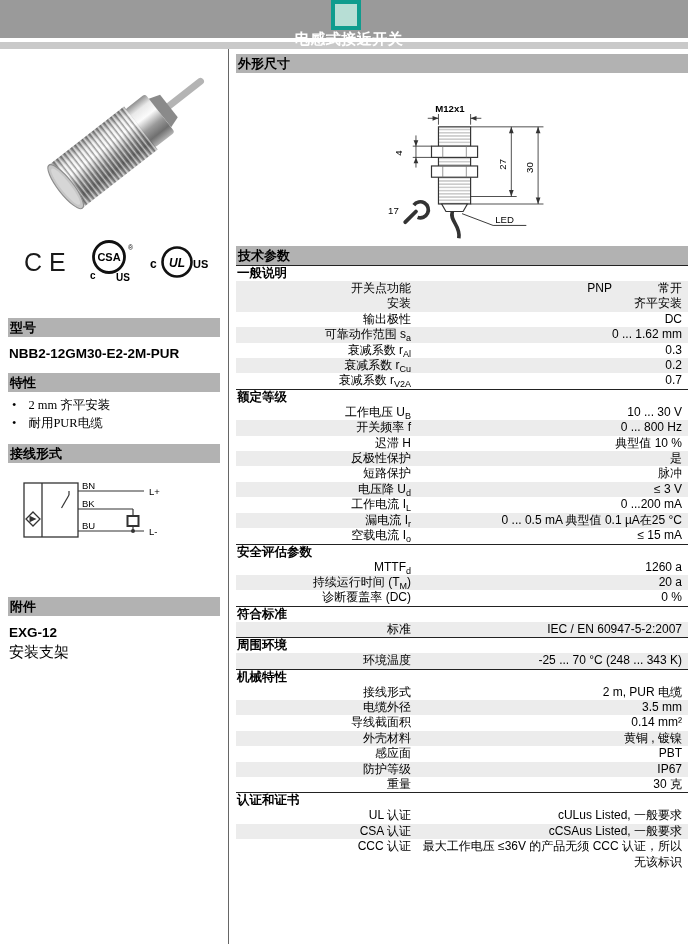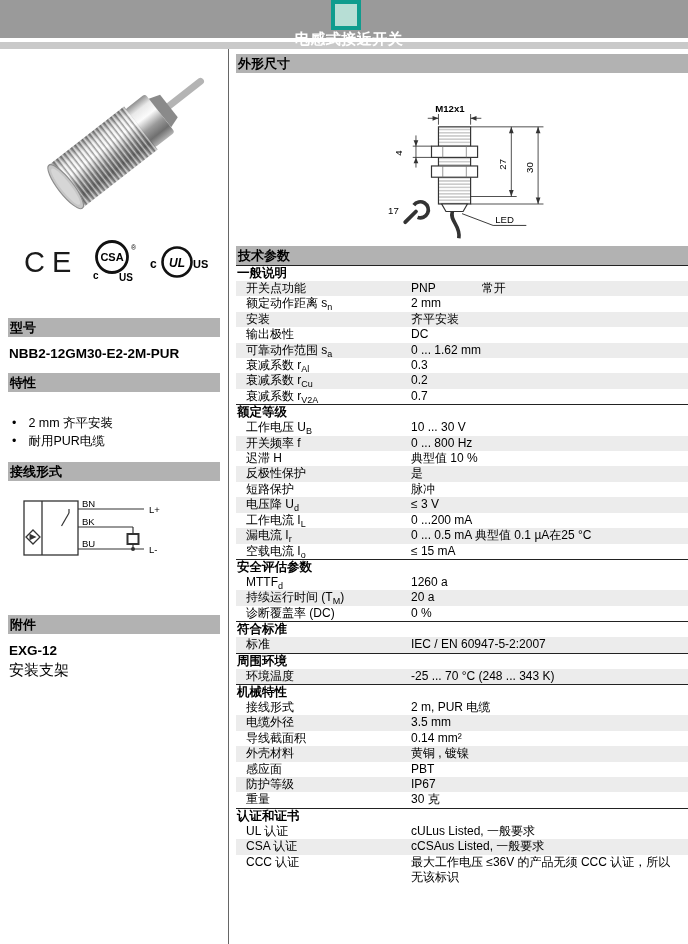--- a/index.html
+++ b/index.html
@@ -17,38 +17,38 @@
   
   .content{display:flex;height:895px;}
   .left-col{width:229px;box-sizing:border-box;border-right:1px solid #666;padding:0 8px;flex:0 0 auto;}
   .right-col{flex:1;box-sizing:border-box;padding:5px 0 0 7px;}
 
   .sec-bar{background:#b2b2b2;font-weight:bold;font-size:13px;height:19px;line-height:19px;padding-left:2px;}
 
   
   .photo-wrap{height:178px;margin-top:9px;}
   .logos{height:52px;display:flex;align-items:center;justify-content:space-between;padding:0 10px 0 16px;}
-  .ce-text{font-size:29px;letter-spacing:7px;color:#1a1a1a;}
+  .ce-text{font-size:25px;letter-spacing:7px;color:#1a1a1a;}
   .model-text{font-weight:bold;font-size:13.5px;padding:9px 0 12px 1px;}
   .bar-model{margin-top:30px;}
-  .features{list-style:none;margin:0;padding:22px 0 12px 4px;}
+  .features{list-style:none;margin:0;padding:4px 0 12px 4px;font-family:Liberation Serif, serif;}
   .features li{font-size:12.5px;line-height:18px;}
   .features li::before{content:"•";margin-right:12px;}
   .wiring{margin:16px 0 0 8px;}
   .bar-acc{margin-top:46px;}
   .acc-model{font-weight:bold;font-size:13.5px;padding:9px 0 3px 1px;}
   .acc-desc{font-size:15px;padding-left:1px;}
 
   
   .drawing-area{height:173px;position:relative;}
   .drawing-area svg{position:absolute;left:148px;top:26px;}
 
   .tech-table{font-size:12px;}
   .sec-title{font-weight:bold;font-size:12.5px;border-top:1px solid #222;height:15px;line-height:15px;padding-left:1px;}
-  .t-row{display:flex;min-height:15.4px;line-height:15.4px;align-items:flex-start;}
+  .t-row{display:flex;min-height:15.4px;line-height:15.4px;align-items:flex-start;text-align:right;}
   .t-row.shaded{background:#ececec;}
   .t-label{width:175px;flex:0 0 auto;padding-left:10px;box-sizing:border-box;}
   .t-value{flex:1;padding-right:6px;}
   .v2{margin-left:46px;}
   sub{font-size:9px;line-height:0;}
 </style>
 </head>
 <body>
 
 <div class="page">
@@ -207,24 +207,20 @@
         </svg>
       </div>
 
       <div class="sec-bar">技术参数</div>
       <div class="tech-table">
           <div class="sec-title">一般说明</div>
           <div class="t-row shaded">
             <div class="t-label">开关点功能</div>
             <div class="t-value">PNP<span class="v2">常开</span></div>
           </div>
-          <div class="t-row">
-            <div class="t-label">额定动作距离  s<sub>n</sub></div>
-            <div class="t-value">2 mm</div>
-          </div>
           <div class="t-row shaded">
             <div class="t-label">安装</div>
             <div class="t-value">齐平安装</div>
           </div>
           <div class="t-row">
             <div class="t-label">输出极性</div>
             <div class="t-value">DC</div>
           </div>
           <div class="t-row shaded">
             <div class="t-label">可靠动作范围 s<sub>a</sub></div>

